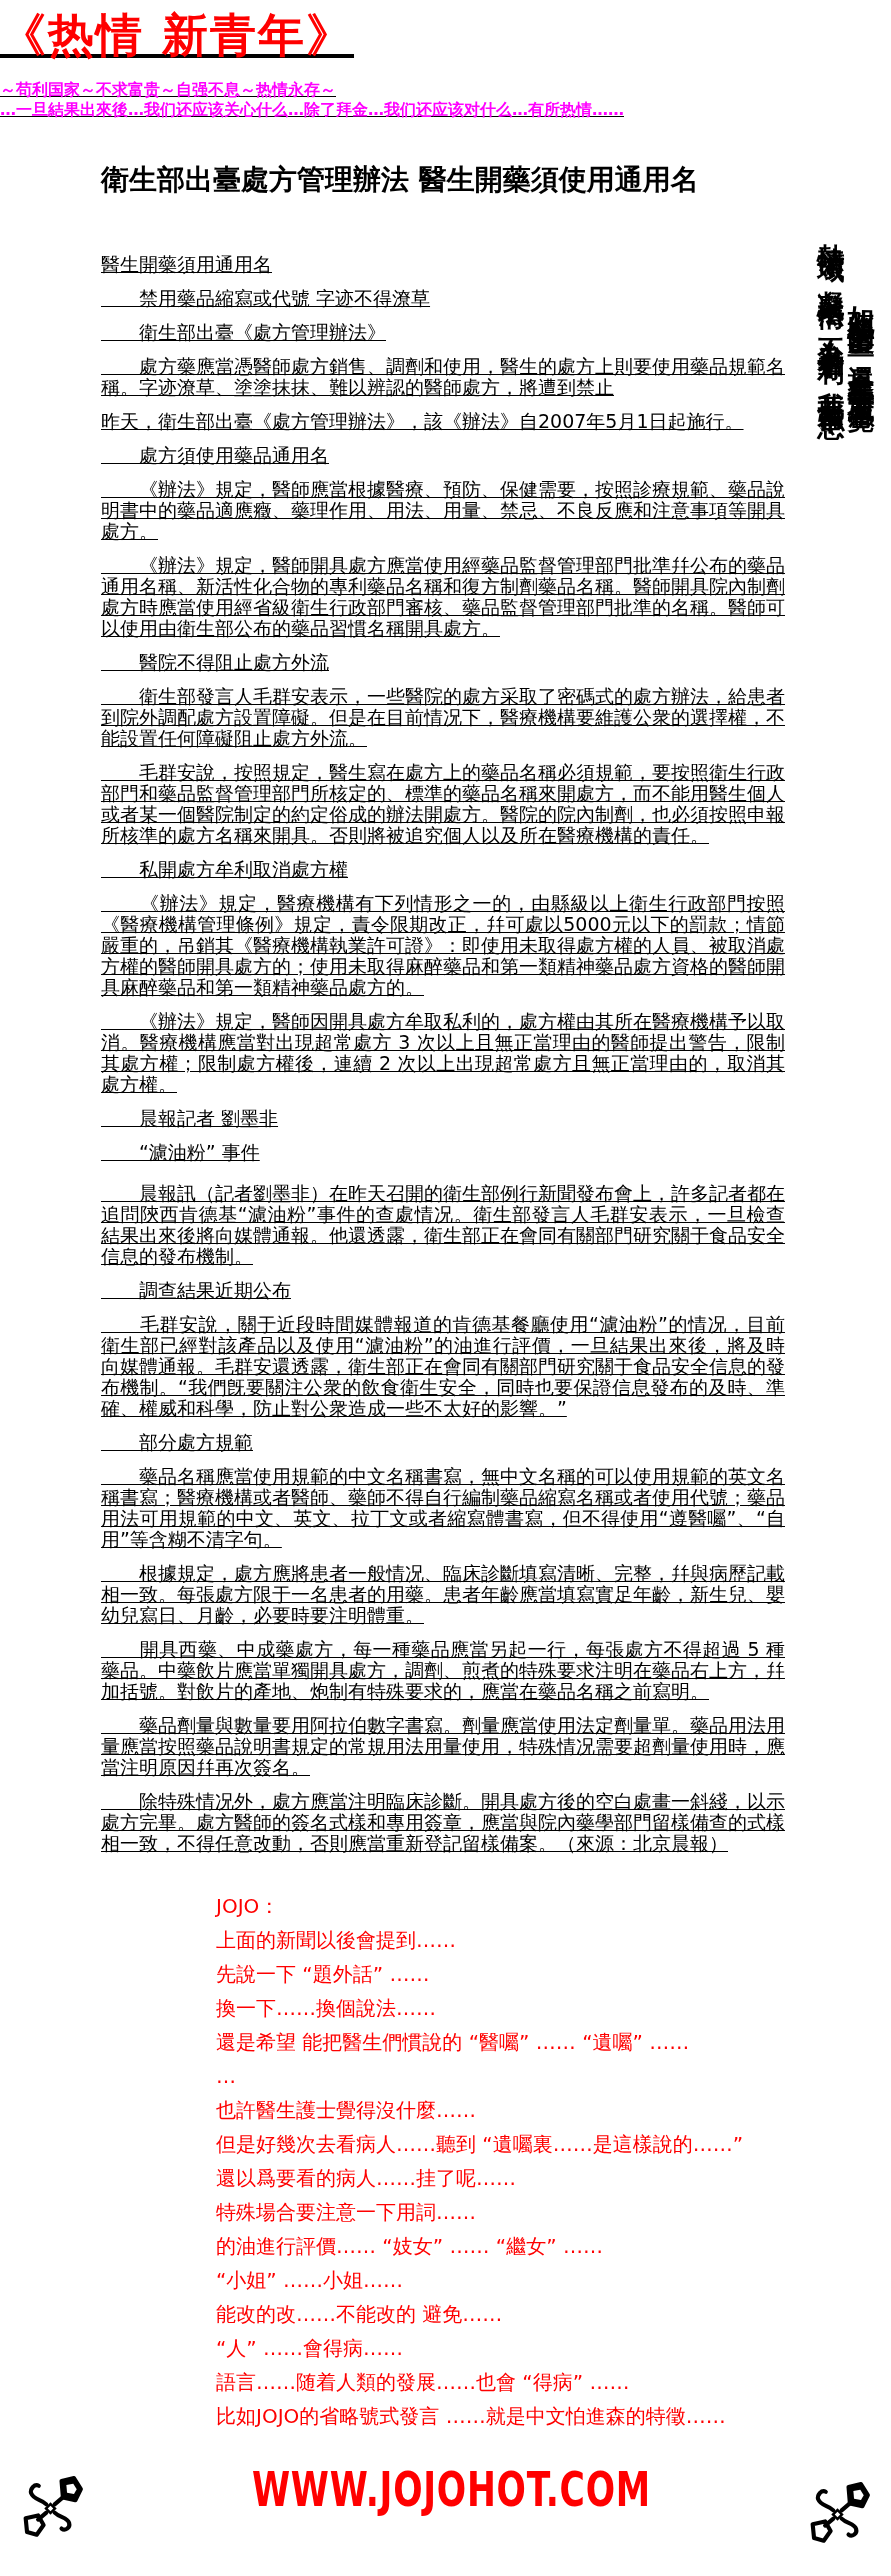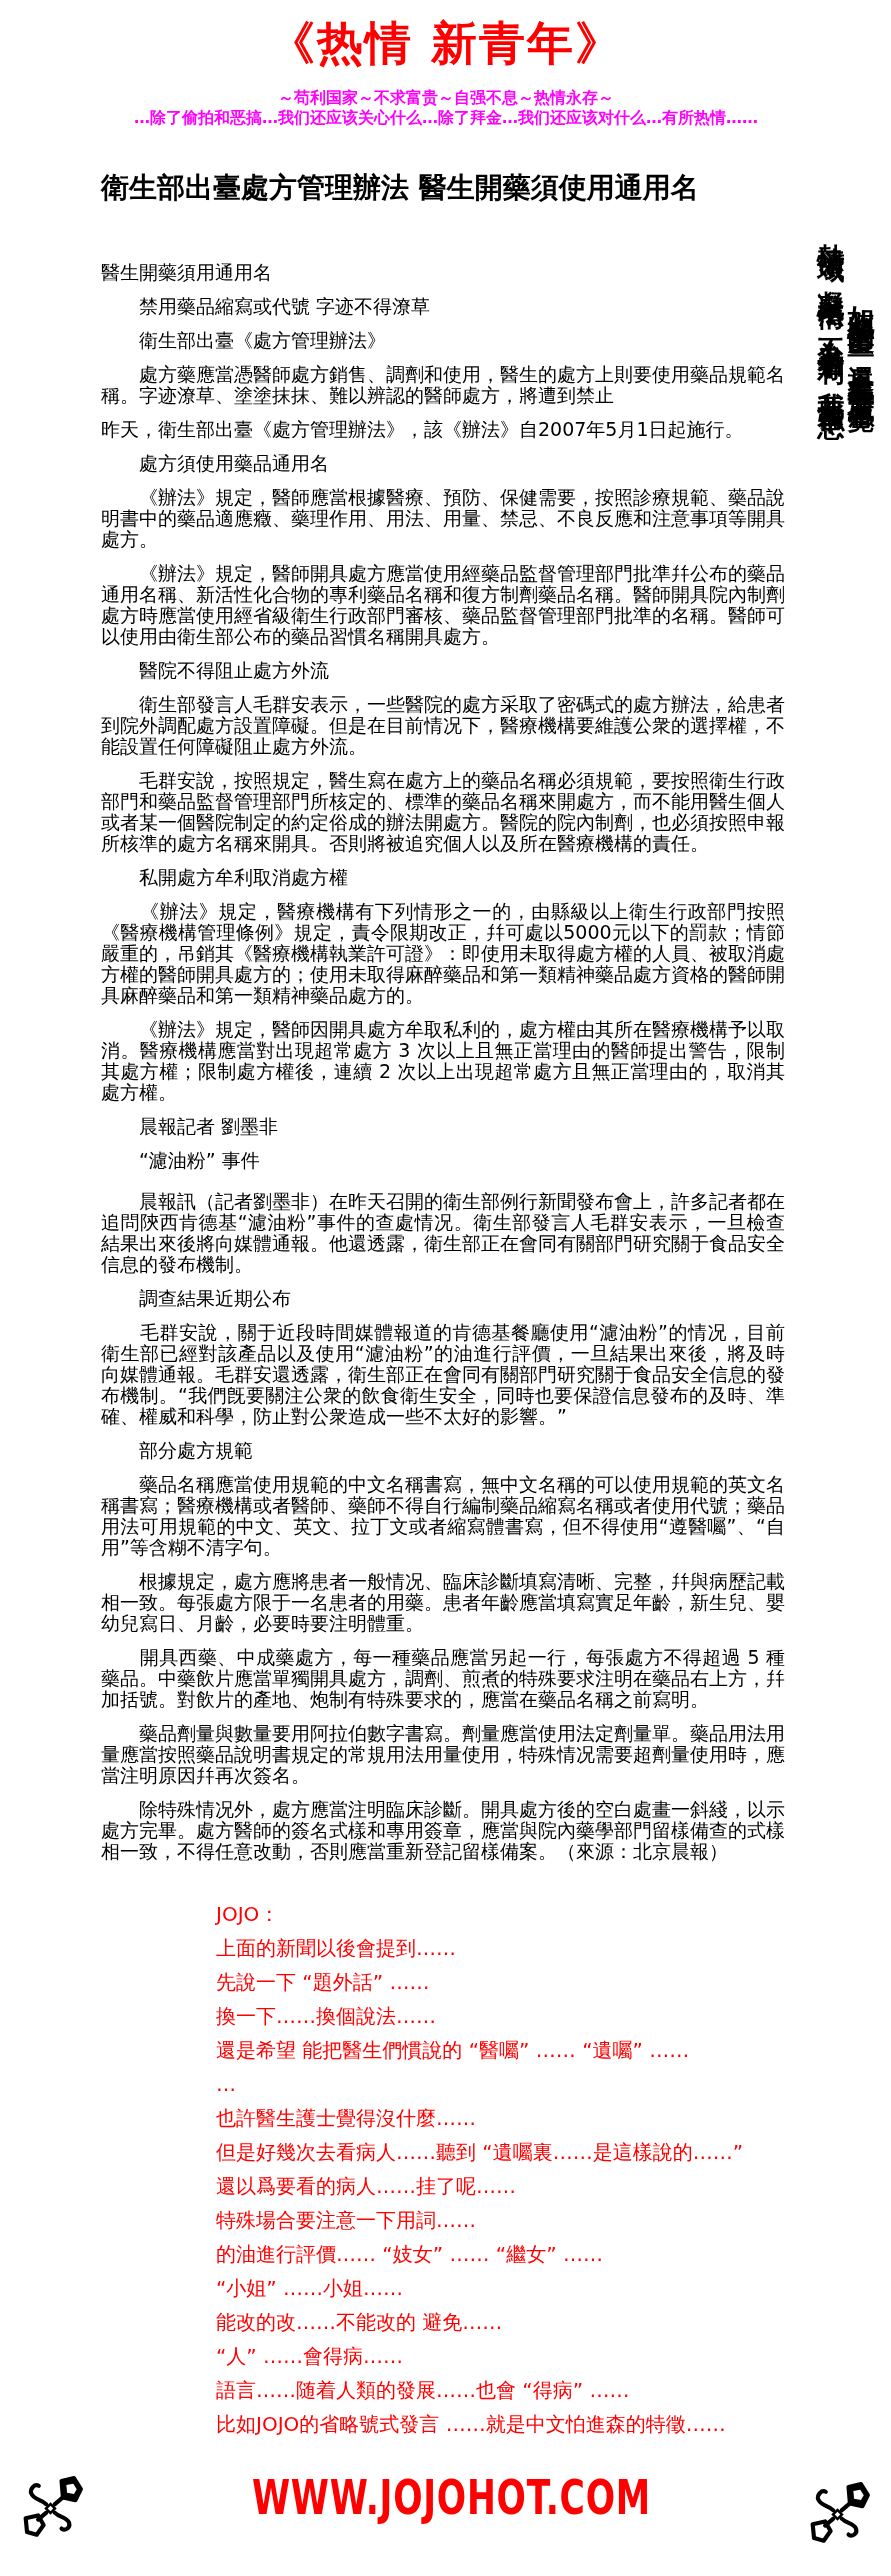--- a/index.html
+++ b/index.html
@@ -3,21 +3,21 @@
 <meta charset="utf-8">
 <style>
   html,body { margin:0; padding:0; background:#ffffff; }
   .page {
     position:relative; width:892px; height:2576px; margin:0 auto;
     background:#ffffff; overflow:hidden;
     font-family:"DejaVu Sans", sans-serif; color:#000;
   }
 
   
-  .masthead { padding-top:14px; text-align:center; }
+  .masthead { padding-top:6px; text-align:left;text-decoration:underline; }
   .mast-title {
     color:#ff0000; font-size:46px; line-height:59px; font-weight:bold;
     letter-spacing:2px; font-family:"DejaVu Serif", serif;
   }
   .motto { color:#ff00ff; font-weight:bold; font-size:16px; line-height:18px; margin-top:2px; }
   .motto.first { margin-top:16px; }
 
   
   .vertical-banner {
     position:absolute; top:222px; right:16px; height:812px;
@@ -29,20 +29,21 @@
 
   
   .headline {
     margin:44px 0 0 101px; width:694px;
     font-size:28px; line-height:34px; font-weight:bold; color:#000;
   }
   .article-body {
     margin:57px 0 15px 101px; width:684px;
     font-size:19px; line-height:21px; color:#000;
     text-align:justify;
+    text-decoration:underline;
   }
   .para { margin:0 0 13px 0; }
   .para.gap-top { margin-top:20px; }
 
   
   .commentary { margin:40px 0 0 200px; width:644px; color:#fe0000; font-size:20px; }
   .red-line { margin:0 0 10px 16px; line-height:24px; }
 
   
   .site-url {
@@ -57,21 +58,21 @@
 </style>
 </head>
 <body>
 
 <div class="page">
 
   
   <header class="masthead">
     <div class="mast-title">《热情 新青年》</div>
     <div class="motto first">～苟利国家～不求富贵～自强不息～热情永存～</div>
-    <div class="motto">…除了偷拍和恶搞…我们还应该关心什么…除了拜金…我们还应该对什么…有所热情……</div>
+    <div class="motto">…一旦結果出來後…我们还应该关心什么…除了拜金…我们还应该对什么…有所热情……</div>
   </header>
 
   
   <aside class="vertical-banner">
     <p class="vcol offset">如此經典的漫畫！還是拿在手中才更有感覺！</p>
     <p class="vcol">熱情領域！凝聚熱情！不為爭名奪利！我要自強不息！</p>
   </aside>
 
   
   <h1 class="headline">衛生部出臺處方管理辦法 醫生開藥須使用通用名</h1>

